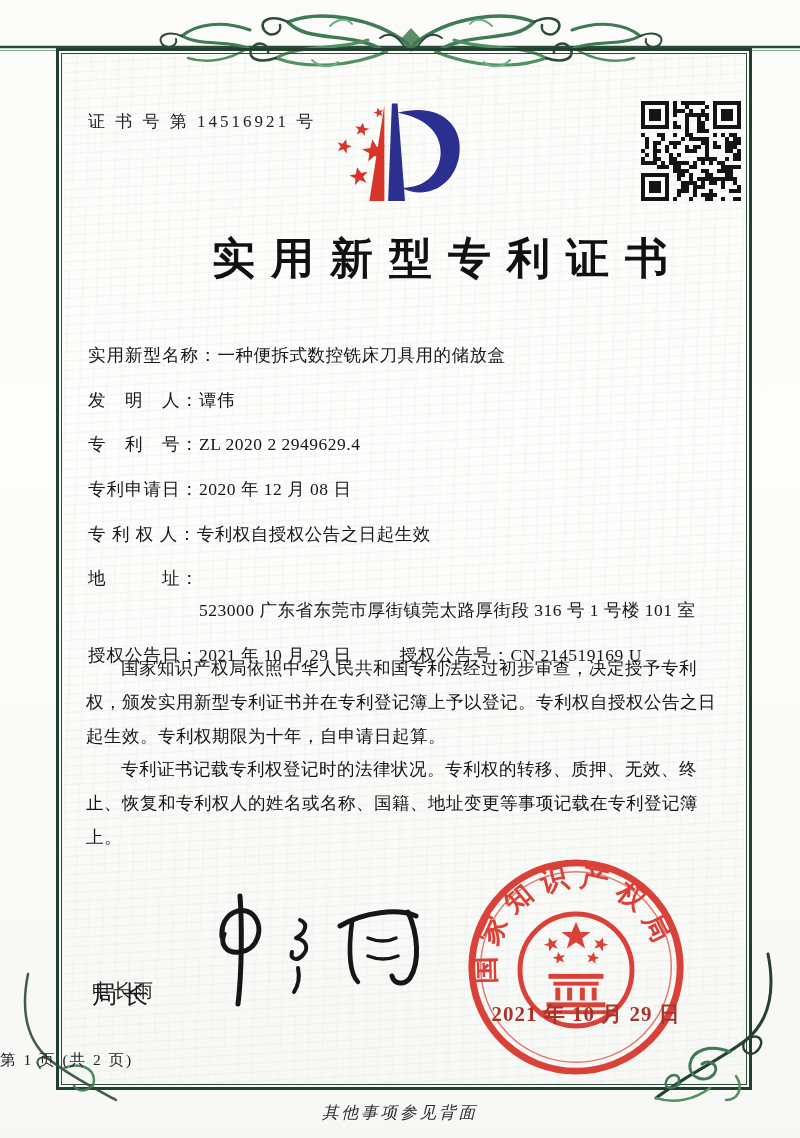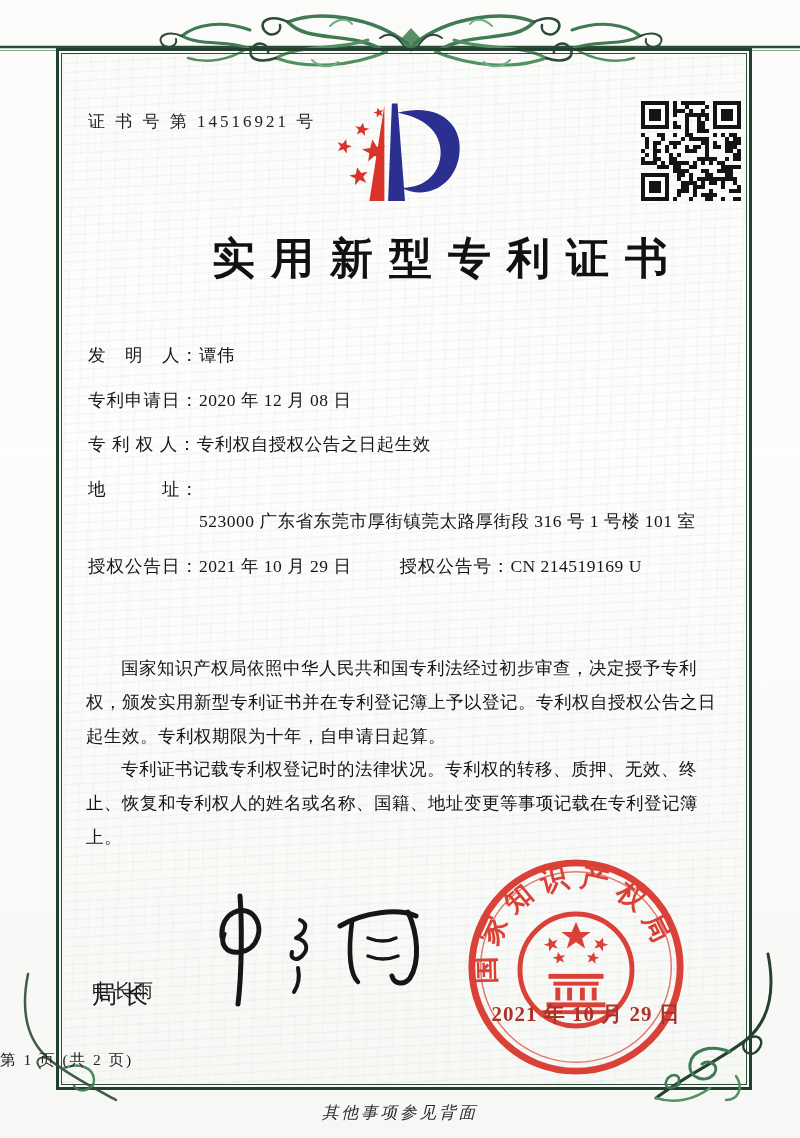--- a/index.html
+++ b/index.html
@@ -352,22 +352,30 @@
         <rect x="80" y="8" width="12" height="12" fill="#141414"></rect>
         <rect x="0" y="72" width="28" height="28" fill="#141414"></rect>
         <rect x="4" y="76" width="20" height="20" fill="#fff"></rect>
         <rect x="8" y="80" width="12" height="12" fill="#141414"></rect>
       </svg></div>
 
   <div class="title">实用新型专利证书</div>
 
   <div class="fields">
     <div class="frow">
+      <span class="lab">实用新型名称：</span>
+      <span class="val">一种便拆式数控铣床刀具用的储放盒</span>
+    </div>
+    <div class="frow">
       <span class="lab">发　明　人：</span>
       <span class="val">谭伟</span>
+    </div>
+    <div class="frow">
+      <span class="lab">专　利　号：</span>
+      <span class="val">ZL 2020 2 2949629.4</span>
     </div>
     <div class="frow">
       <span class="lab">专利申请日：</span>
       <span class="val">2020 年 12 月 08 日</span>
     </div>
     <div class="frow">
       <span class="lab">专 利 权 人：</span>
       <span class="val">专利权自授权公告之日起生效</span>
     </div>
     <div class="frow">

